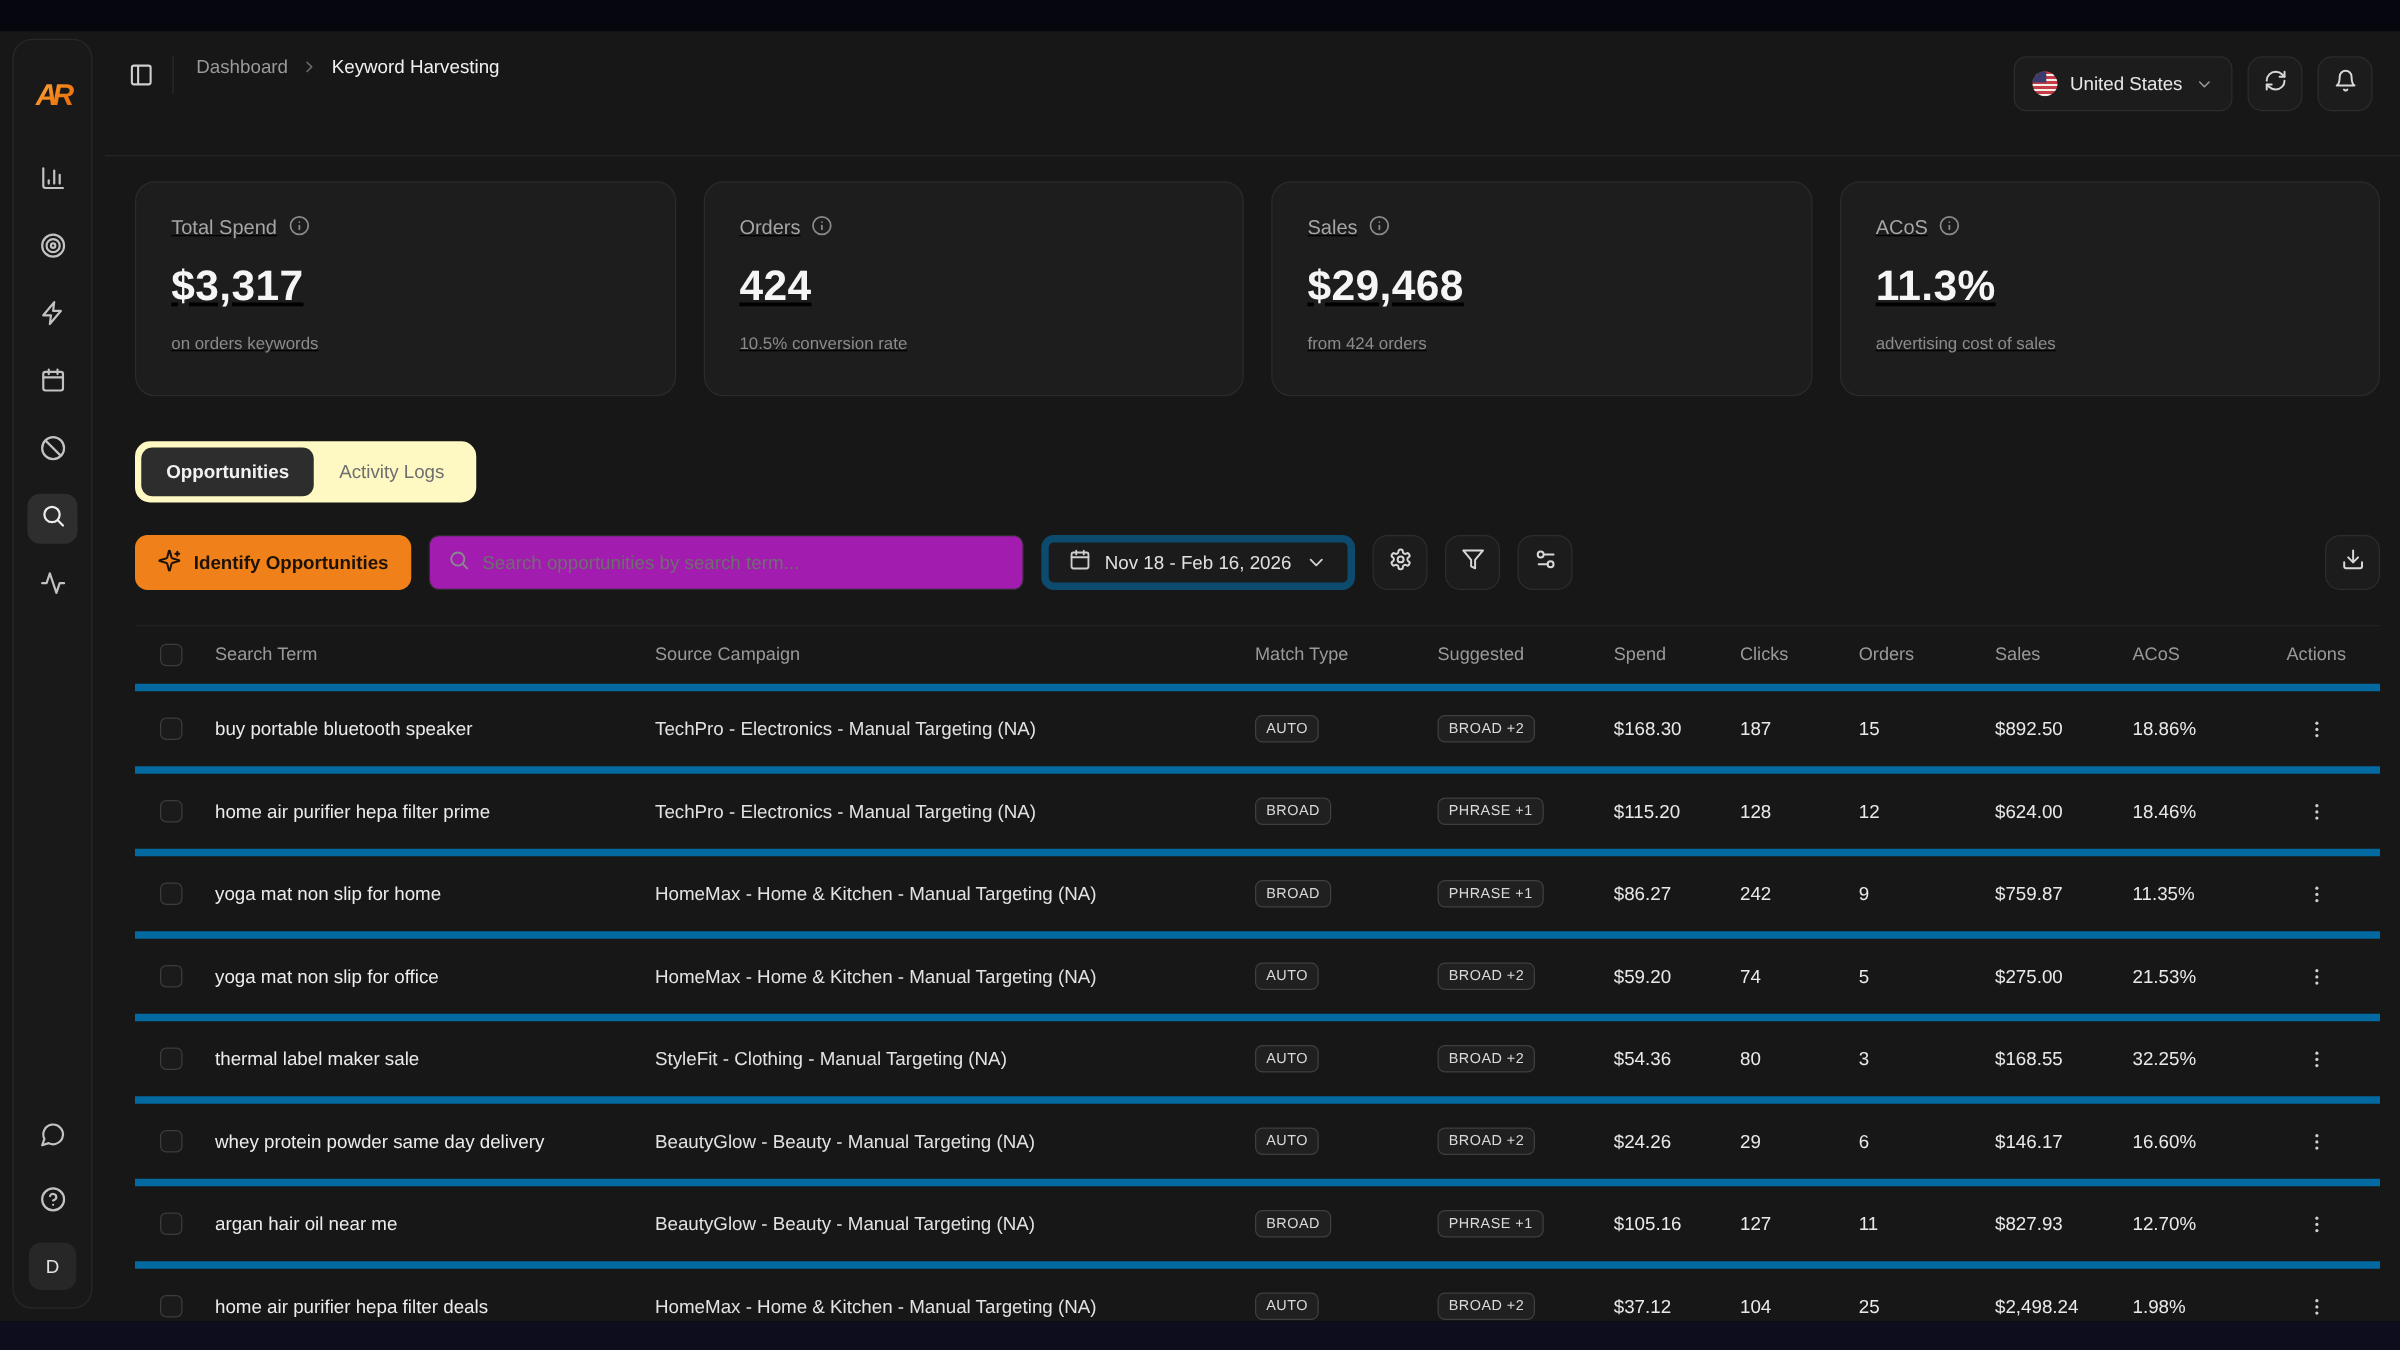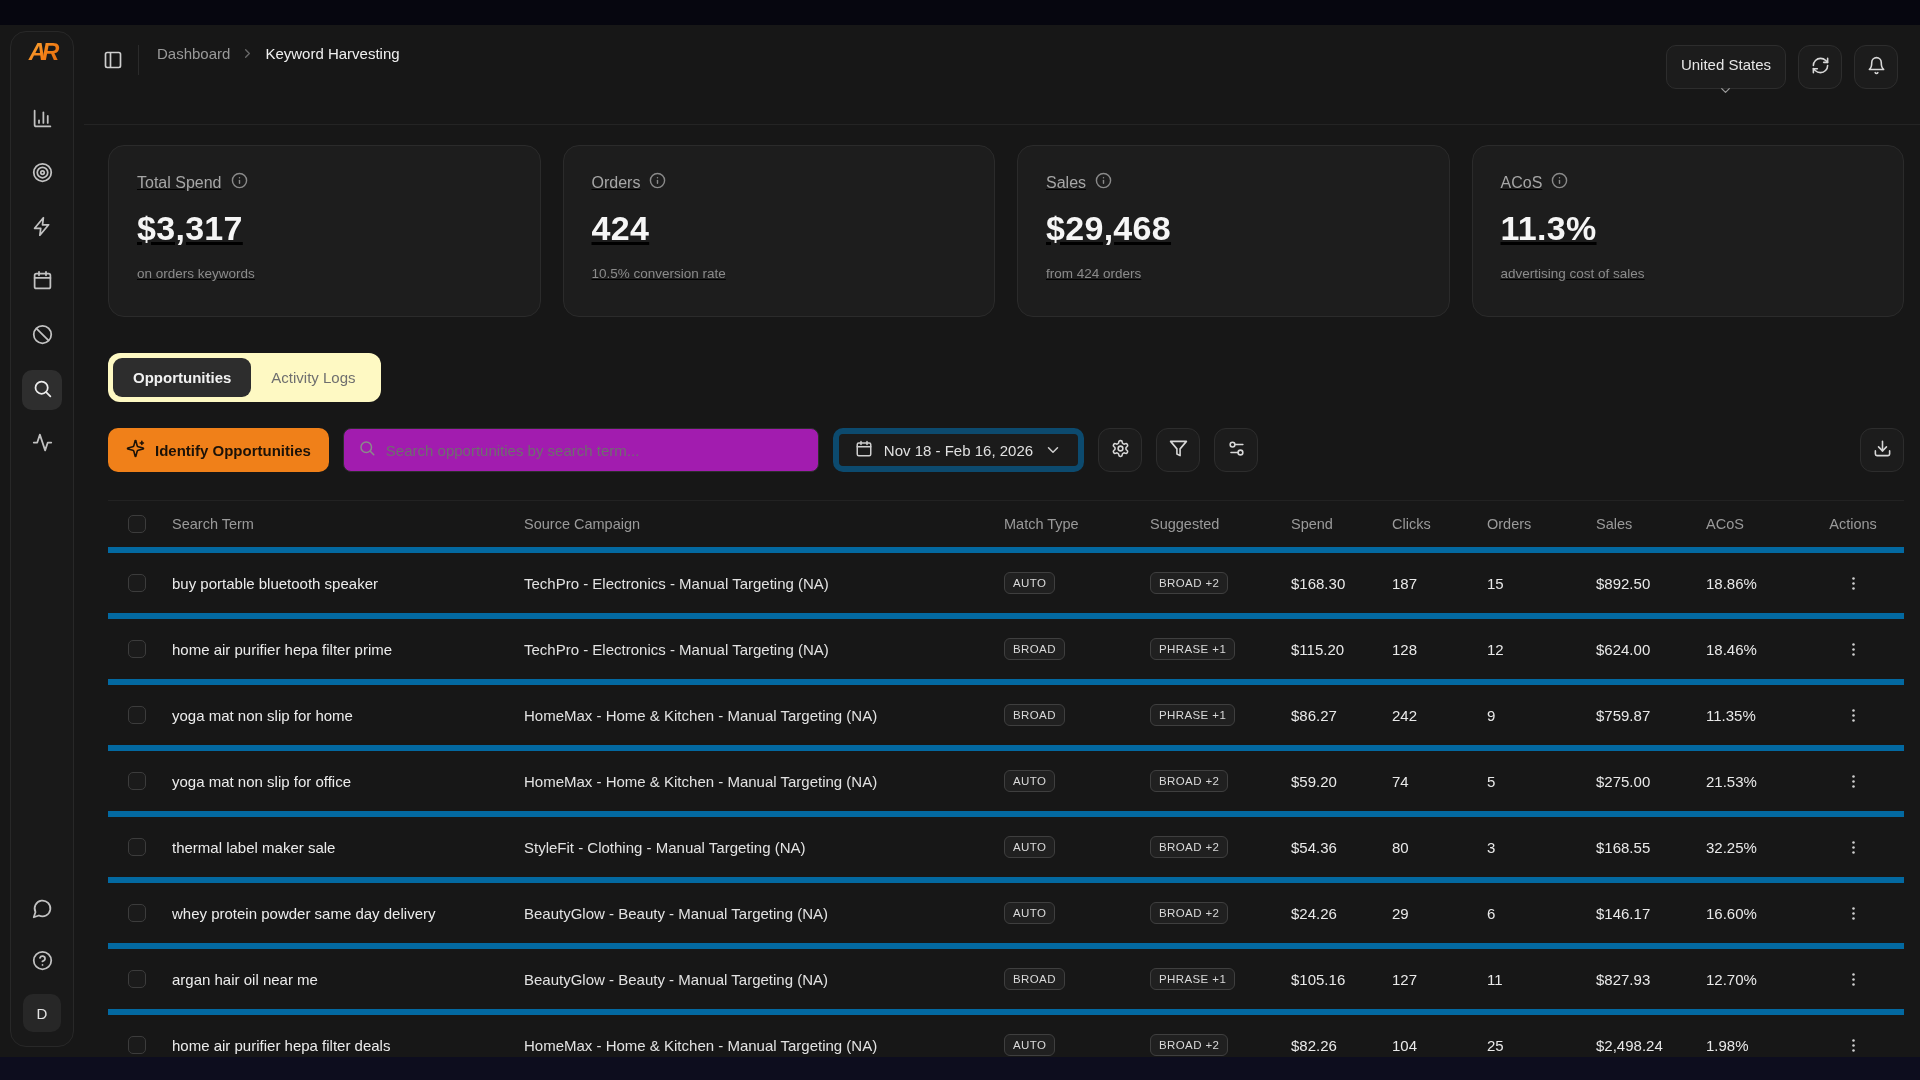--- a/index.html
+++ b/index.html
@@ -5,21 +5,21 @@
   * { margin:0; padding:0; box-sizing:border-box; }
   html,body { width:1920px; height:1080px; overflow:hidden; }
   body { font-family:"Liberation Sans","DejaVu Sans",sans-serif; background:#07070f; position:relative; }
   .frame-band-top { position:absolute; top:0; left:0; right:0; height:25px; background:#06060f; }
   .frame-band-bottom { position:absolute; bottom:0; left:0; right:0; height:23px; background:#0d0d1e; }
   .app { position:absolute; top:25px; bottom:23px; left:0; right:0; background:#171717; overflow:hidden; }
 
   
   .sidebar { position:absolute; left:10px; top:6px; bottom:10px; width:64px;
     background:#191919; border:1px solid #282828; border-radius:16px;
-    display:flex; flex-direction:column; align-items:center; padding:0 0 14px; }
+    display:flex; flex-direction:column; align-items:center; padding:25px 0 14px; }
   .logo { width:40px; height:40px; display:flex; align-items:center; justify-content:center;
     font-weight:800; font-style:italic; font-size:24px; letter-spacing:-4px;
     background:linear-gradient(135deg,#ffc24d 0%,#f28018 55%,#d95f07 100%);
     -webkit-background-clip:text; background-clip:text; color:transparent; }
   .nav { display:flex; flex-direction:column; gap:14px; margin-top:28px; align-items:center; }
   .nav-item { width:40px; height:40px; border-radius:10px; display:flex; align-items:center; justify-content:center;
     color:#c2c2c2; cursor:pointer; }
   .nav-item.active { background:#2e2e2e; color:#ededed; }
   .nav-item svg { width:21px; height:21px; }
   .sidebar-spacer { flex:1; }
@@ -34,21 +34,21 @@
     width:34px; height:34px; cursor:pointer; }
   .icon-plain svg { width:20px; height:20px; }
   .top-divider { width:1px; height:30px; background:#2b2b2b; margin:0 18px 0 8px; }
   .breadcrumb { display:flex; align-items:center; gap:10px; font-size:15px; }
   .crumb-parent { color:#9a9a9a; cursor:pointer; }
   .crumb-sep { color:#6a6a6a; display:flex; }
   .crumb-sep svg { width:15px; height:15px; }
   .crumb-current { color:#f0f0f0; font-weight:500; }
   .topbar-right { margin-left:auto; display:flex; align-items:center; gap:12px; }
   .country-chip { height:44px; border:1px solid #2d2d2d; background:#1c1c1c; border-radius:10px;
-    display:flex; align-items:center; gap:10px; padding:0 14px; cursor:pointer; color:#e6e6e6; font-size:15px;flex-direction:column; }
+    display:flex; align-items:center; gap:10px; padding:0 14px; cursor:pointer; color:#e6e6e6; font-size:15px; }
   .flag { width:20px; height:20px; border-radius:50%; overflow:hidden; position:relative;
     background:repeating-linear-gradient(180deg,#c43c48 0 2px,#f3f0ea 2px 4px); }
   .flag::after { content:""; position:absolute; left:0; top:0; width:11px; height:9px; background:#3c3b6e; }
   .sq-btn { width:44px; height:44px; border:1px solid #2d2d2d; background:#1c1c1c; border-radius:12px;
     display:flex; align-items:center; justify-content:center; color:#d8d8d8; cursor:pointer; }
   .sq-btn svg { width:19px; height:19px; }
   .chev { color:#9a9a9a; display:flex; }
   .chev svg { width:15px; height:15px; }
 
   
@@ -543,21 +543,21 @@
       </span>
     </span>
   </div>
 
   <div class="trow tbody-row">
     <span class="checkbox"></span>
     <span class="term">home air purifier hepa filter deals</span>
     <span class="campaign">HomeMax - Home &amp; Kitchen - Manual Targeting (NA)</span>
     <span><span class="badge">AUTO</span></span>
     <span><span class="badge">BROAD +2</span></span>
-    <span>$82.26</span>
+    <span>$37.12</span>
     <span>104</span>
     <span>25</span>
     <span>$2,498.24</span>
     <span>1.98%</span>
     <span class="cell-actions">
       <span class="dots">
         <svg viewBox="0 0 24 24" fill="currentColor">
                   <circle cx="12" cy="5" r="1.8"></circle>
                   <circle cx="12" cy="12" r="1.8"></circle>
                   <circle cx="12" cy="19" r="1.8"></circle>

